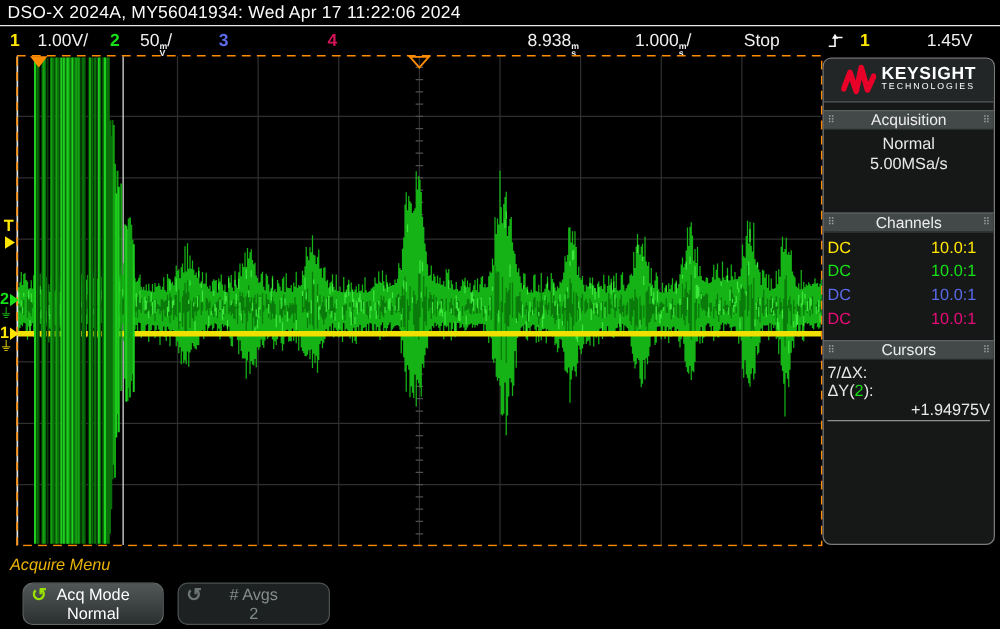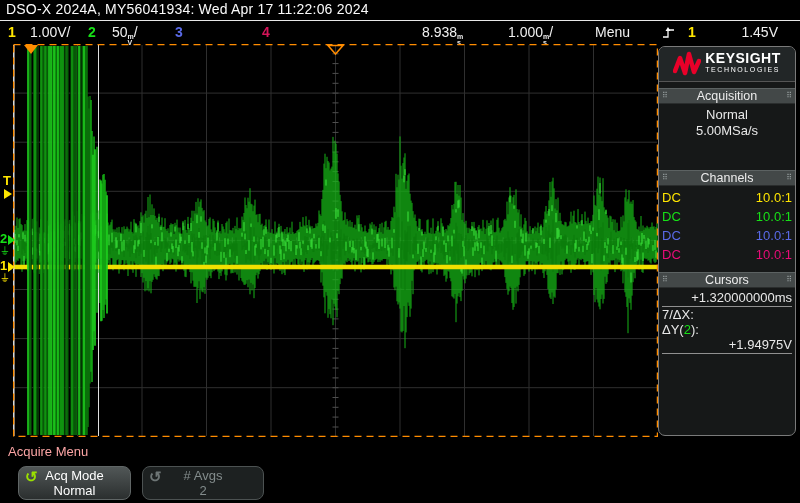--- a/index.html
+++ b/index.html
@@ -30,28 +30,28 @@
   .logo-text{display:flex;flex-direction:column;line-height:11px;}
   .logo-brand{font-size:14px;font-weight:bold;color:#fff;letter-spacing:0.5px;}
   .logo-sub{font-size:7px;color:#fff;letter-spacing:1.6px;}
   .sect-gap{height:6px;}
   .sect-head{height:14px;background:#434848;color:#ececec;font-size:12.5px;line-height:14px;
              display:flex;align-items:center;justify-content:space-between;padding:0 3px;
              border-top:1px solid #5c6262;border-bottom:1px solid #2a2d2d;}
   .grip{font-size:8px;color:#9aa2a2;line-height:8px;}
   .acq-body{height:32px;text-align:center;font-size:13px;color:#e8e8e8;line-height:16px;padding-top:3px;}
   .acq-spacer{height:31px;}
-  .ch-rows{height:80px;padding:2px 3px 0 3px;box-sizing:border-box;}
+  .ch-rows{height:80px;padding:2px 14px 0 3px;box-sizing:border-box;}
   .ch-row{height:19px;line-height:19px;font-size:13px;display:flex;justify-content:space-between;}
   .cur-body{flex:1;font-size:13px;color:#e8e8e8;padding:2px 3px 0 3px;}
   .cur-label{height:15px;line-height:15px;}
   .cur-value{height:16px;line-height:15px;text-align:right;border-bottom:1px solid #909090;
              font-family:"Liberation Sans",sans-serif;}
   
-  .menu-title{left:8px;top:444px;font-size:13px;color:#fca5a5;}
+  .menu-title{left:8px;top:444px;font-size:13px;color:#eab308;font-style:italic;}
   .softkey{top:466px;height:34px;border-radius:8px;box-sizing:border-box;
            display:flex;flex-direction:column;align-items:center;justify-content:center;
            font-size:13px;line-height:15px;cursor:pointer;}
   .sk-on{left:18px;width:113px;background:linear-gradient(#515757,#2b2f2f);color:#fff;
          border:1px solid #606666;}
   .sk-off{left:142px;width:122px;background:#1d2121;color:#838c8c;border:1px solid #4c5252;}
   .sk-icon{position:absolute;left:6px;top:2px;font-size:15px;font-weight:bold;}
   .sk-icon.on{color:#9ae000;}
   .sk-icon.off{color:#6d7575;}
 </style>
@@ -79,21 +79,21 @@
         <span>m</span>
         <span>s</span>
       </span>
   </div>
   <div class="abs srow" style="left:508px;">
     <span>1.000</span><span class="stack">
         <span>m</span>
         <span>s</span>
       </span><span>/</span>
   </div>
-  <div class="abs srow" style="left: 595px; color: rgb(240, 240, 240);">Menu</div>
+  <div class="abs srow" style="left: 595px; color: rgb(240, 240, 240);">Stop</div>
   <div class="abs" style="left:662px;top:26px;">
     <svg width="13" height="13" viewBox="0 0 13 13">
       <path d="M1 11 H6 V4 H12" stroke="#fafafa" stroke-width="1.3" fill="none"></path>
       <path d="M3.5 5 L8.5 5 L6 1 Z" fill="#fafafa"></path>
     </svg>
   </div>
   <div class="abs srow" style="left:688px;"><span class="chnum" style="color: rgb(255, 230, 0);">1</span></div>
   <div class="abs srow" style="left:716px;width:62px;text-align:right;">1.45V</div>
 
   <div class="abs" id="wave-wrap">
@@ -169,21 +169,20 @@
           <span>10.0:1</span>
       </div>
     </div>
     <div class="sect-gap"></div>
     <div class="sect-head">
       <span class="grip">⠿</span>
       <span>Cursors</span>
       <span class="grip">⠿</span>
     </div>
     <div class="cur-body">
-      <div class="cur-value">+1.320000000ms</div>
       <div class="cur-label">7/ΔX:</div>
       <div class="cur-label">
         <span>ΔY(</span><span style="color: rgb(23, 224, 23);">2</span><span>):</span>
       </div>
       <div class="cur-value">+1.94975V</div>
     </div>
   </div>
 
   <div class="abs menu-title">Acquire Menu</div>
   <div class="abs softkey sk-on">

